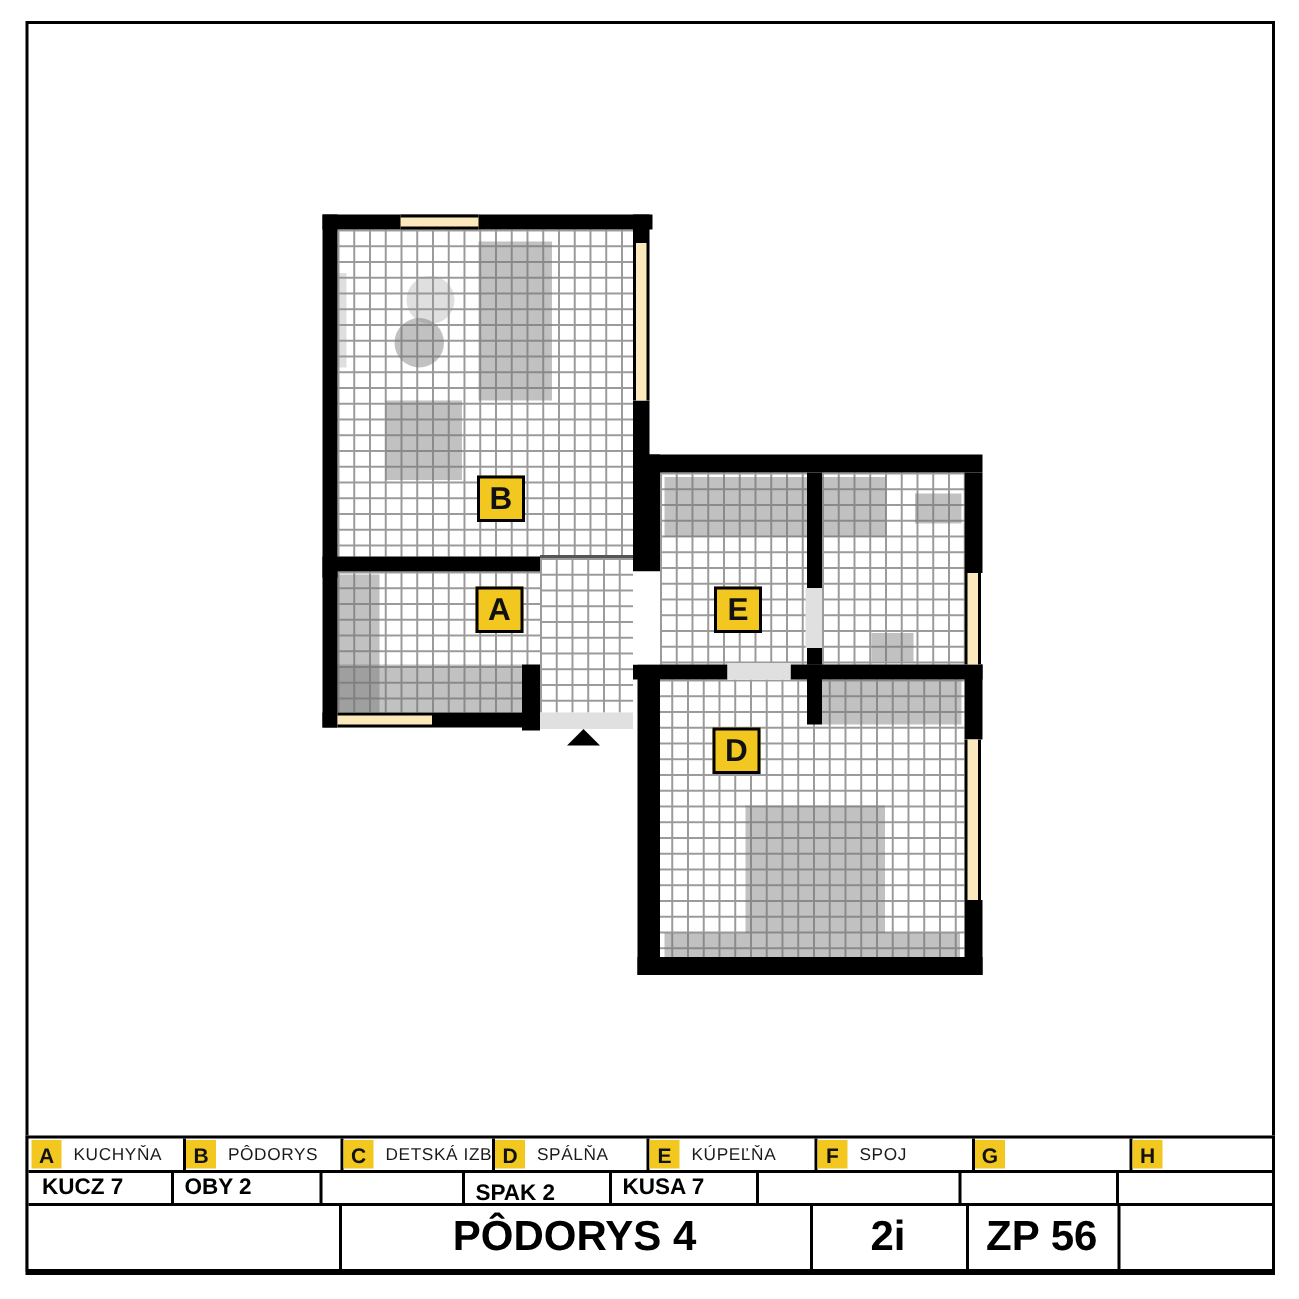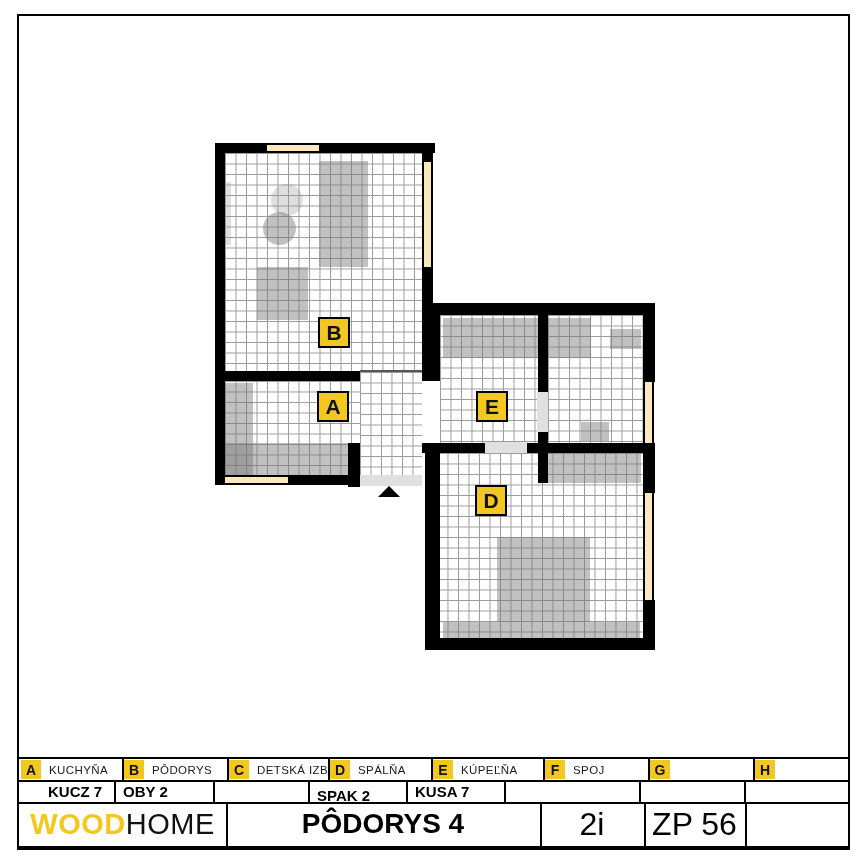--- a/index.html
+++ b/index.html
@@ -33,21 +33,21 @@
   .lcell{position:absolute;display:flex;align-items:center;overflow:hidden;}
   .badge{width:20px;height:19px;background:#f2c71f;color:#111;font-weight:bold;font-size:14px;
     display:flex;align-items:center;justify-content:center;margin-left:2px;flex:0 0 auto;}
   .llabel{font-size:11.5px;color:#1a1a1a;margin-left:8px;letter-spacing:.4px;white-space:nowrap;}
   .code{font-size:15px;font-weight:bold;color:#000;padding-left:9px;white-space:nowrap;}
   .tcell{position:absolute;display:flex;align-items:center;justify-content:center;white-space:nowrap;}
   .brand{font-size:29px;letter-spacing:.5px;}
   .brand .wood{color:#f2c71f;font-weight:bold;}
   .brand .home{color:#111;font-weight:normal;}
   .title-main{font-size:28px;font-weight:bold;color:#000;}
-  .title-small{font-size:32px;font-weight:normal;color:#000;}
+  .title-small{font-size:28px;font-weight:bold;color:#000;}
 </style>
 </head>
 <body>
 
 <div id="page">
   <div class="page-border"></div>
 
   <div>
 
     <div class="floor" style="left:225px;top:153px;width:198px;height:218px;"></div>
@@ -164,42 +164,38 @@
     </div>
 
     <div class="vline" style="left:95px;top:21px;height:22px;"></div>
     <div class="vline" style="left:194px;top:21px;height:22px;"></div>
     <div class="vline" style="left:289px;top:21px;height:22px;"></div>
     <div class="vline" style="left:387px;top:21px;height:22px;"></div>
     <div class="vline" style="left:485px;top:21px;height:22px;"></div>
     <div class="vline" style="left:620px;top:21px;height:22px;"></div>
     <div class="vline" style="left:725px;top:21px;height:22px;"></div>
 
-    <div class="lcell" style="left:0;top:21px;width:95px;height:22px;margin-left:20px;">
+    <div class="lcell" style="left:0;top:21px;width:95px;height:22px;">
       <span class="code">KUCZ 7</span>
     </div>
     <div class="lcell" style="left:95px;top:21px;width:99px;height:22px;">
       <span class="code">OBY 2</span>
     </div>
     <div class="lcell" style="left:194px;top:21px;width:95px;height:22px;">
       <span class="code"></span>
     </div>
     <div class="lcell" style="left:289px;top:21px;width:98px;height:30px;">
       <span class="code">SPAK 2</span>
     </div>
     <div class="lcell" style="left:387px;top:21px;width:98px;height:22px;">
       <span class="code">KUSA 7</span>
     </div>
 
     <div class="vline" style="left:207px;top:43px;height:44px;"></div>
     <div class="vline" style="left:521px;top:43px;height:44px;"></div>
     <div class="vline" style="left:625px;top:43px;height:44px;"></div>
     <div class="vline" style="left:726px;top:43px;height:44px;"></div>
 
-    <div class="tcell brand" style="left:0;top:43px;width:207px;height:44px;">
-      <span class="wood">WOOD</span>
-        <span class="home">HOME</span>
-    </div>
     <div class="tcell title-main" style="left:207px;top:43px;width:314px;height:44px;">PÔDORYS 4</div>
     <div class="tcell title-small" style="left:521px;top:43px;width:104px;height:44px;">2i</div>
     <div class="tcell title-small" style="left:625px;top:43px;width:101px;height:44px;">ZP 56</div>
   </div>
 </div>
 
 </body></html>

